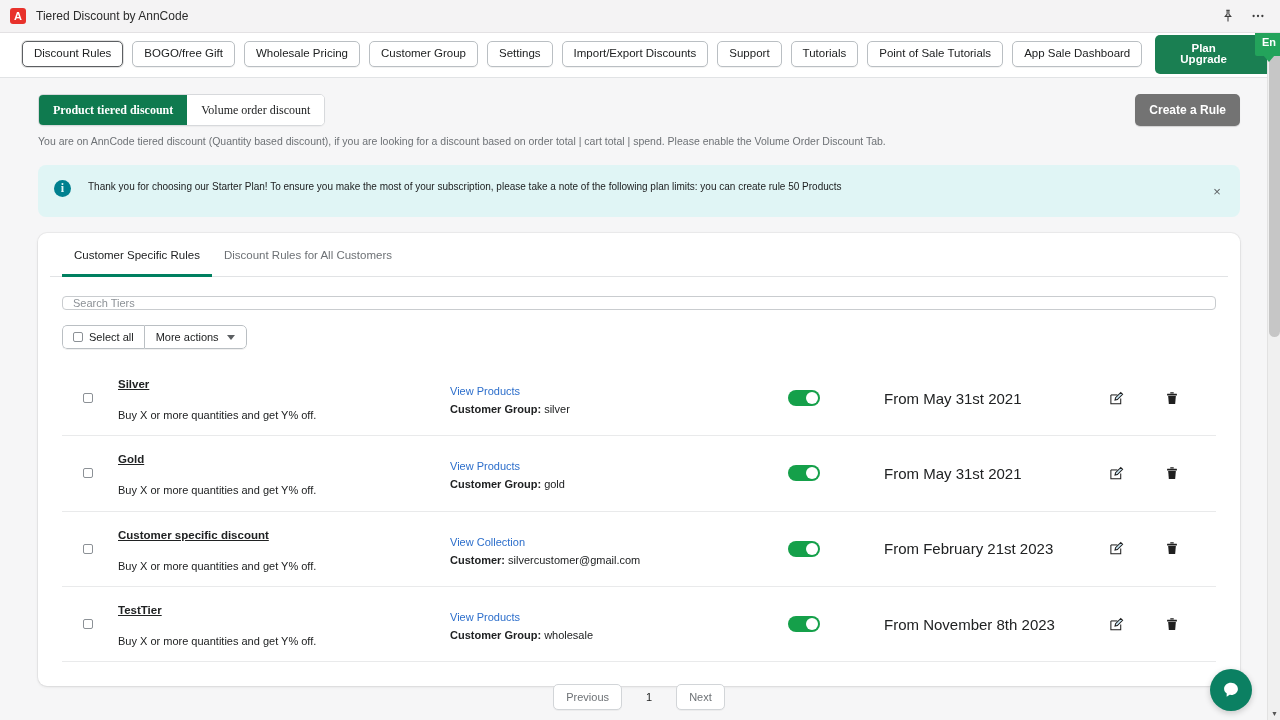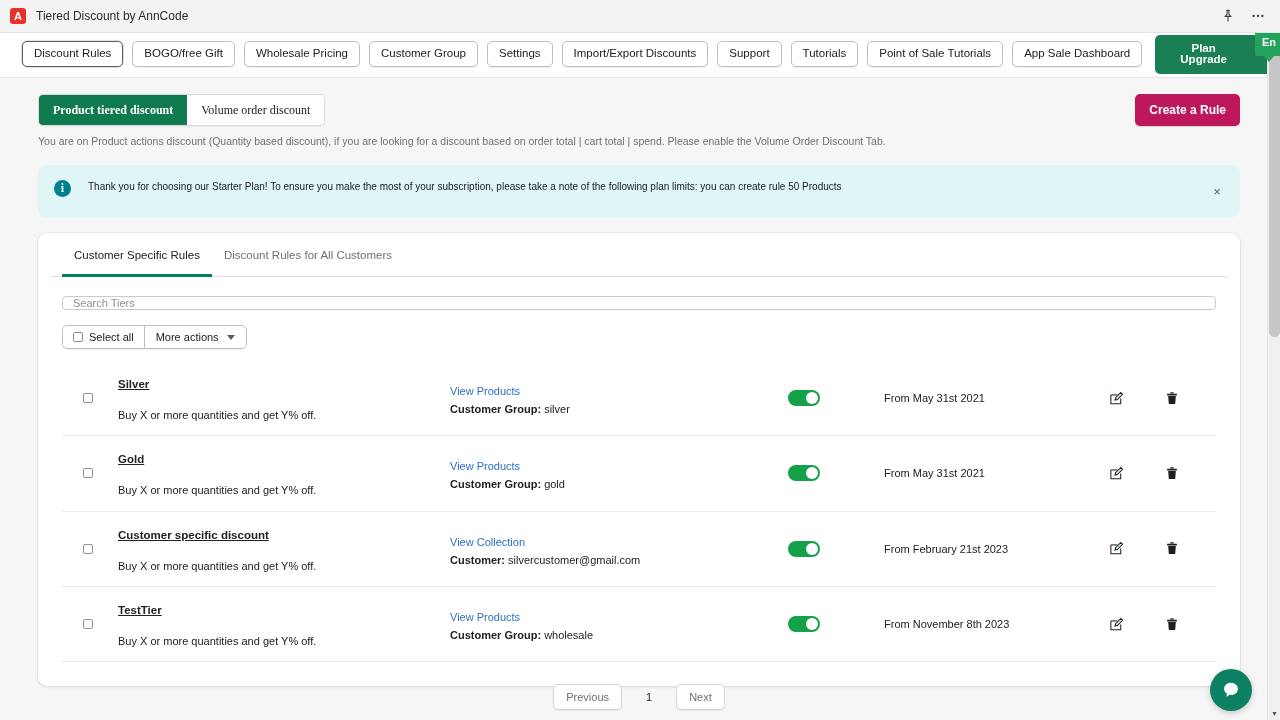--- a/index.html
+++ b/index.html
@@ -178,21 +178,21 @@
     line-height: 1.2;
     font-family: Liberation Serif, serif;
   }
   .seg-btn.active {
     background: #0f7a4f;
     color: #ffffff;
     font-weight: bold;
   }
   .create-rule {
     margin-left: auto;
-    background: #be185d;
+    background: #737373;
     color: #fff;
     border: none;
     border-radius: 5px;
     font-size: 12px;
     font-weight: bold;
     padding: 9px 14px;
     cursor: pointer;
     box-shadow: 0 1px 1px rgba(0,0,0,0.15);
     font-family: "Liberation Sans", sans-serif;
   }
@@ -403,21 +403,21 @@
     cursor: pointer;
     display: inline-block;
   }
   .toggle .knob {
     position: absolute;
     top: 2px; right: 2px;
     width: 12px; height: 12px;
     border-radius: 50%;
     background: #ffffff;
   }
-  .col-date { width: 200px; flex: none; font-size: 11px; color: #202223; }
+  .col-date { width: 200px; flex: none; font-size: 15px; color: #202223; }
   .col-actions {
     flex: 1;
     display: flex;
     justify-content: flex-start;
     gap: 40px;
     padding-left: 24px;
   }
   .icon-btn {
     width: 16px; height: 16px;
     cursor: pointer;
@@ -503,21 +503,21 @@
   <div class="content">
 
     <div class="subtab-row">
       <div class="segmented">
         <button class="seg-btn active">Product tiered discount</button>
         <button class="seg-btn">Volume order discount</button>
       </div>
       <button class="create-rule">Create a Rule</button>
     </div>
 
-    <div class="helper-text">You are on Product actions discount (Quantity based discount), if you are looking for a discount based on order total | cart total | spend. Please enable the Volume Order Discount Tab.</div>
+    <div class="helper-text">You are on AnnCode tiered discount (Quantity based discount), if you are looking for a discount based on order total | cart total | spend. Please enable the Volume Order Discount Tab.</div>
 
     <div class="banner">
       <div class="banner-icon">i</div>
       <div class="banner-text">Thank you for choosing our Starter Plan! To ensure you make the most of your subscription, please take a note of the following plan limits: you can create rule 50 Products</div>
       <button class="banner-close">×</button>
     </div>
 
     <div class="card">
       <div class="card-tabs">
         <button class="card-tab active">Customer Specific Rules</button>

